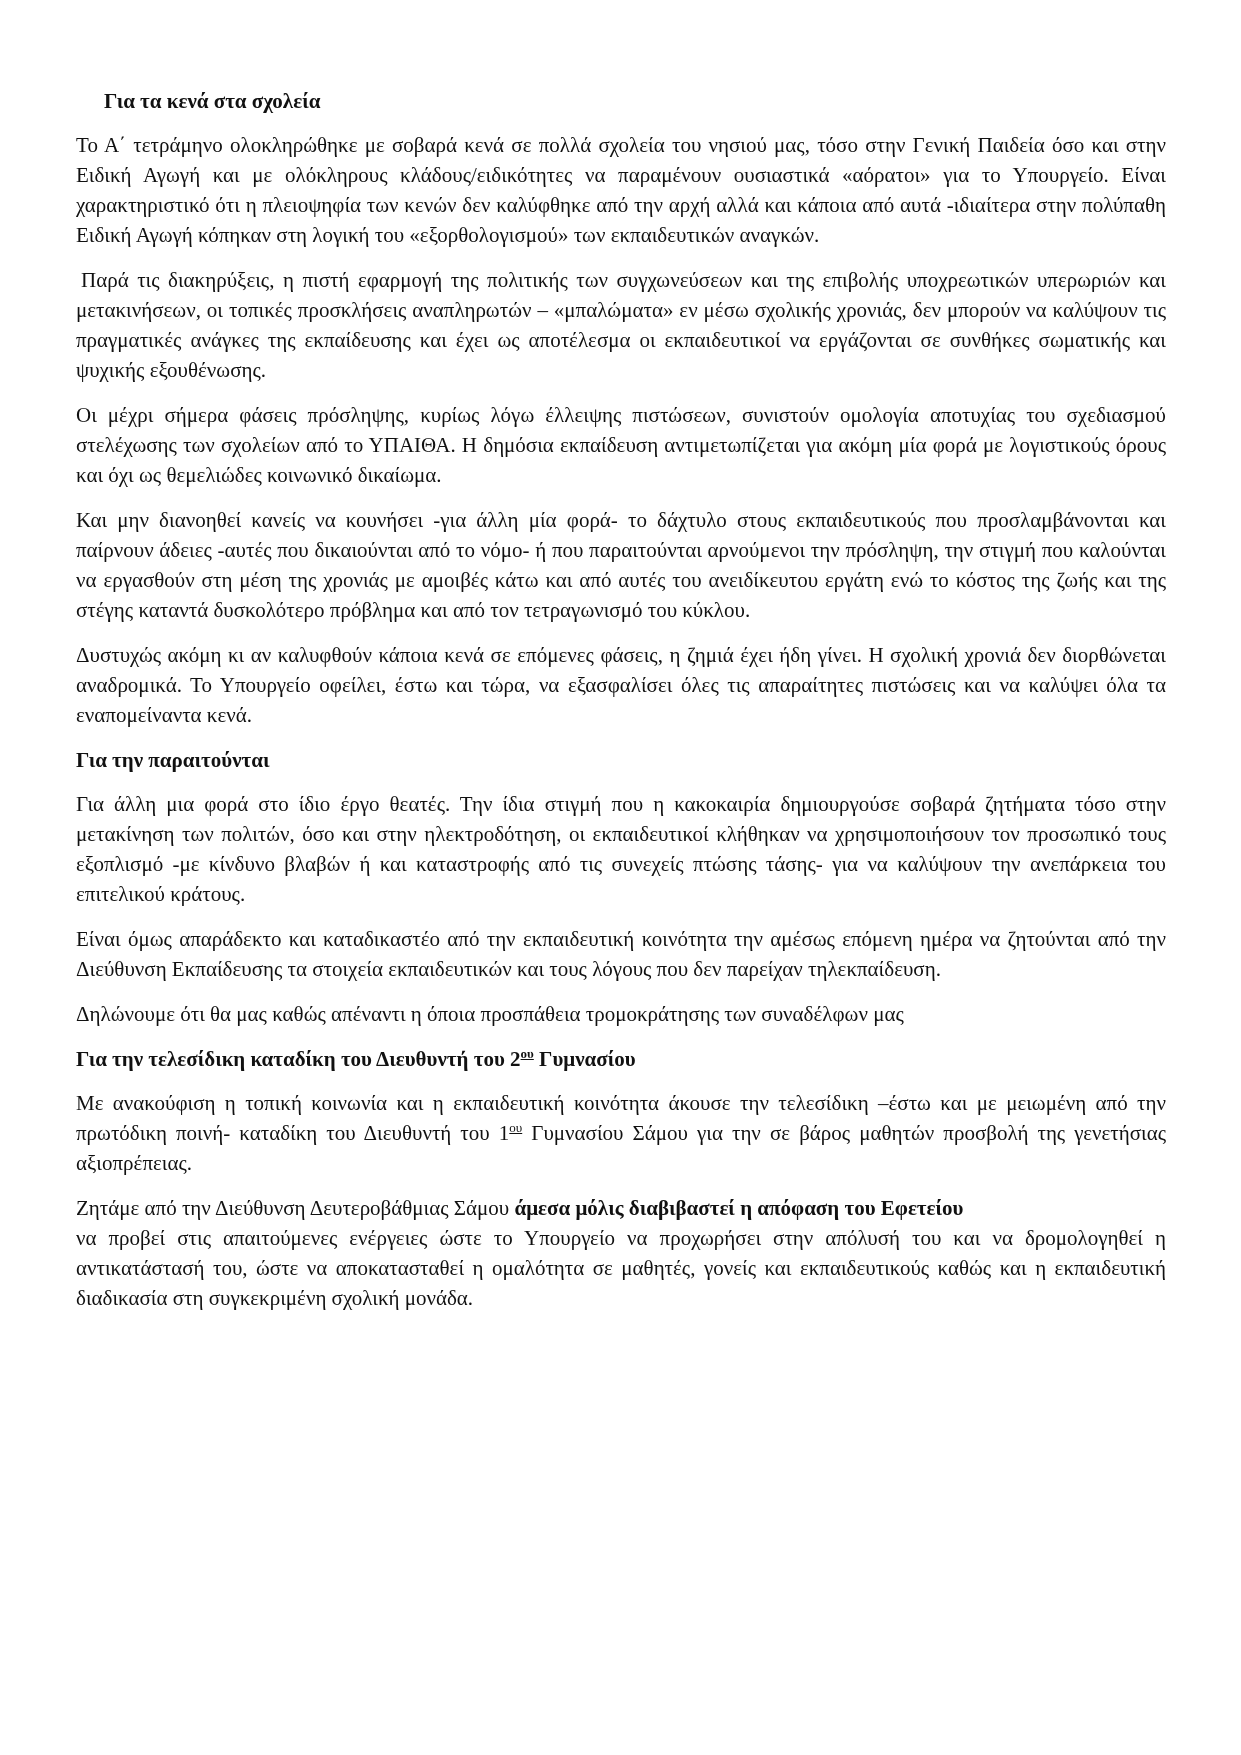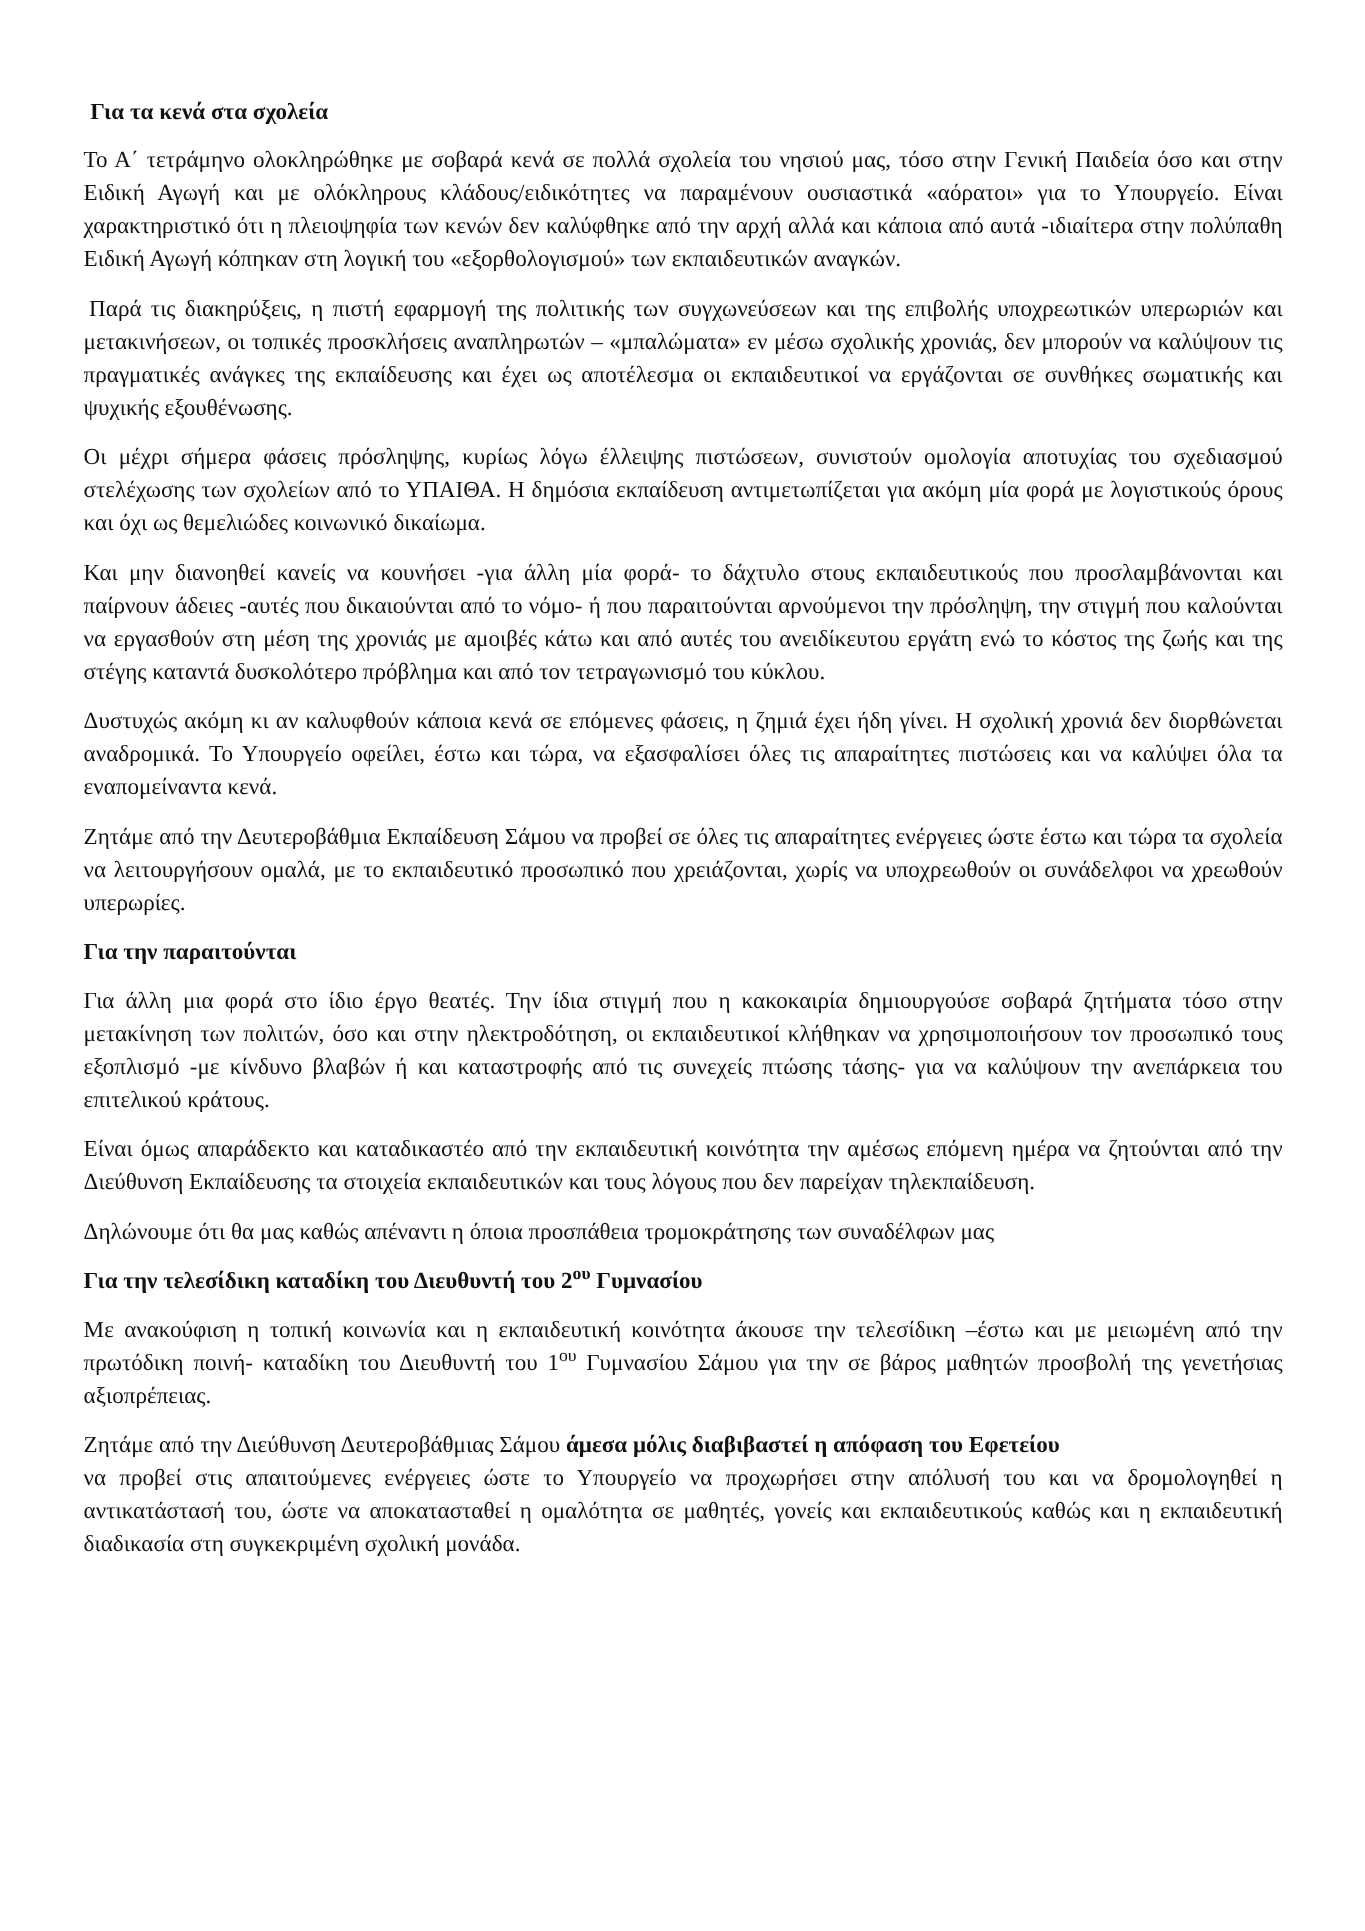--- a/index.html
+++ b/index.html
@@ -11,41 +11,40 @@
     width: 1090px;
     font-family: "Liberation Serif", "DejaVu Serif", serif;
     font-size: 21px;
     line-height: 30px;
     color: #111111;
   }
   .heading {
     font-weight: bold;
     margin: 0 0 14px 0;
   }
-  .heading.first { padding-left: 6px; }
+  .heading.first { padding-left: 6px; margin-left: 22px; }
   p {
     margin: 0 0 15px 0;
     text-align: justify;
   }
   p.indent { text-indent: 5px; }
-  sup { font-size: 16px; line-height: 0; vertical-align: 8px; }
+  sup { font-size: 13px; line-height: 0; vertical-align: 8px; text-decoration: underline; }
   b { font-weight: bold; }
 </style>
 </head>
 <body>
 
 <div class="page">
 
   <div class="heading first">Για τα κενά στα σχολεία</div>
   <p>Το Α΄ τετράμηνο ολοκληρώθηκε με σοβαρά κενά σε πολλά σχολεία του νησιού μας, τόσο στην Γενική Παιδεία όσο και στην Ειδική Αγωγή και με ολόκληρους κλάδους/ειδικότητες να παραμένουν ουσιαστικά «αόρατοι» για το Υπουργείο. Είναι χαρακτηριστικό ότι η πλειοψηφία των κενών δεν καλύφθηκε από την αρχή αλλά και κάποια από αυτά -ιδιαίτερα στην πολύπαθη Ειδική Αγωγή κόπηκαν στη λογική του «εξορθολογισμού» των εκπαιδευτικών αναγκών.</p>
   <p class="indent">Παρά τις διακηρύξεις, η πιστή εφαρμογή της πολιτικής των συγχωνεύσεων και της επιβολής υποχρεωτικών υπερωριών και μετακινήσεων,  οι τοπικές προσκλήσεις αναπληρωτών – «μπαλώματα» εν μέσω σχολικής χρονιάς, δεν μπορούν να καλύψουν τις πραγματικές ανάγκες της εκπαίδευσης και έχει ως αποτέλεσμα οι εκπαιδευτικοί να εργάζονται σε συνθήκες σωματικής και ψυχικής εξουθένωσης.</p>
   <p>Οι μέχρι σήμερα φάσεις πρόσληψης, κυρίως λόγω έλλειψης πιστώσεων, συνιστούν ομολογία αποτυχίας του σχεδιασμού στελέχωσης των σχολείων από το ΥΠΑΙΘΑ. Η δημόσια εκπαίδευση αντιμετωπίζεται για ακόμη μία φορά με λογιστικούς όρους και όχι ως θεμελιώδες κοινωνικό δικαίωμα.</p>
   <p>Και μην διανοηθεί κανείς να κουνήσει -για άλλη μία φορά- το δάχτυλο στους εκπαιδευτικούς που προσλαμβάνονται και παίρνουν άδειες -αυτές που δικαιούνται από το νόμο- ή που παραιτούνται αρνούμενοι την πρόσληψη, την στιγμή που καλούνται να εργασθούν στη μέση της χρονιάς με αμοιβές κάτω και από αυτές του ανειδίκευτου εργάτη ενώ το κόστος της ζωής και της στέγης καταντά δυσκολότερο πρόβλημα και από τον τετραγωνισμό του κύκλου.</p>
   <p>Δυστυχώς ακόμη κι αν καλυφθούν κάποια κενά σε επόμενες φάσεις, η ζημιά έχει ήδη γίνει. Η σχολική χρονιά δεν διορθώνεται αναδρομικά. Το Υπουργείο οφείλει, έστω και τώρα, να εξασφαλίσει όλες τις απαραίτητες πιστώσεις και να καλύψει όλα τα εναπομείναντα κενά.</p>
-  <p>Ζητάμε από την Δευτεροβάθμια Εκπαίδευση Σάμου να προβεί σε όλες τις απαραίτητες ενέργειες ώστε έστω και τώρα τα σχολεία να λειτουργήσουν ομαλά, με το εκπαιδευτικό προσωπικό που χρειάζονται, χωρίς να υποχρεωθούν οι συνάδελφοι να χρεωθούν υπερωρίες.</p>
 
   <div class="heading">Για την παραιτούνται</div>
   <p>Για άλλη μια φορά στο ίδιο έργο θεατές. Την ίδια στιγμή που η κακοκαιρία δημιουργούσε σοβαρά ζητήματα τόσο στην μετακίνηση των πολιτών, όσο και στην ηλεκτροδότηση, οι εκπαιδευτικοί κλήθηκαν να χρησιμοποιήσουν τον προσωπικό τους εξοπλισμό -με κίνδυνο βλαβών ή και καταστροφής από τις συνεχείς πτώσης τάσης- για να καλύψουν την ανεπάρκεια του επιτελικού κράτους.</p>
   <p>Είναι όμως απαράδεκτο και καταδικαστέο από την εκπαιδευτική κοινότητα την αμέσως επόμενη ημέρα να ζητούνται από την Διεύθυνση Εκπαίδευσης τα στοιχεία εκπαιδευτικών και τους λόγους που δεν παρείχαν τηλεκπαίδευση.</p>
   <p>Δηλώνουμε ότι θα μας καθώς απέναντι η όποια προσπάθεια τρομοκράτησης των συναδέλφων μας</p>
 
   <div class="heading"><span>Για την τελεσίδικη καταδίκη του Διευθυντή του 2</span><sup>ου</sup><span> Γυμνασίου</span></div>
   <p><span>Με ανακούφιση η τοπική κοινωνία και η εκπαιδευτική κοινότητα άκουσε την τελεσίδικη –έστω και με μειωμένη από την πρωτόδικη ποινή- καταδίκη του Διευθυντή του 1</span><sup>ου</sup><span> Γυμνασίου Σάμου για την σε βάρος μαθητών προσβολή της γενετήσιας αξιοπρέπειας.</span></p>
   <p><span>Ζητάμε από την Διεύθυνση Δευτεροβάθμιας Σάμου </span><b>άμεσα μόλις διαβιβαστεί η απόφαση του Εφετείου</b><br><span>να προβεί στις απαιτούμενες ενέργειες ώστε το Υπουργείο να προχωρήσει στην απόλυσή του και να δρομολογηθεί η αντικατάστασή του, ώστε να αποκατασταθεί η ομαλότητα σε μαθητές, γονείς και εκπαιδευτικούς καθώς και η εκπαιδευτική διαδικασία στη συγκεκριμένη σχολική μονάδα.</span></p>
 

